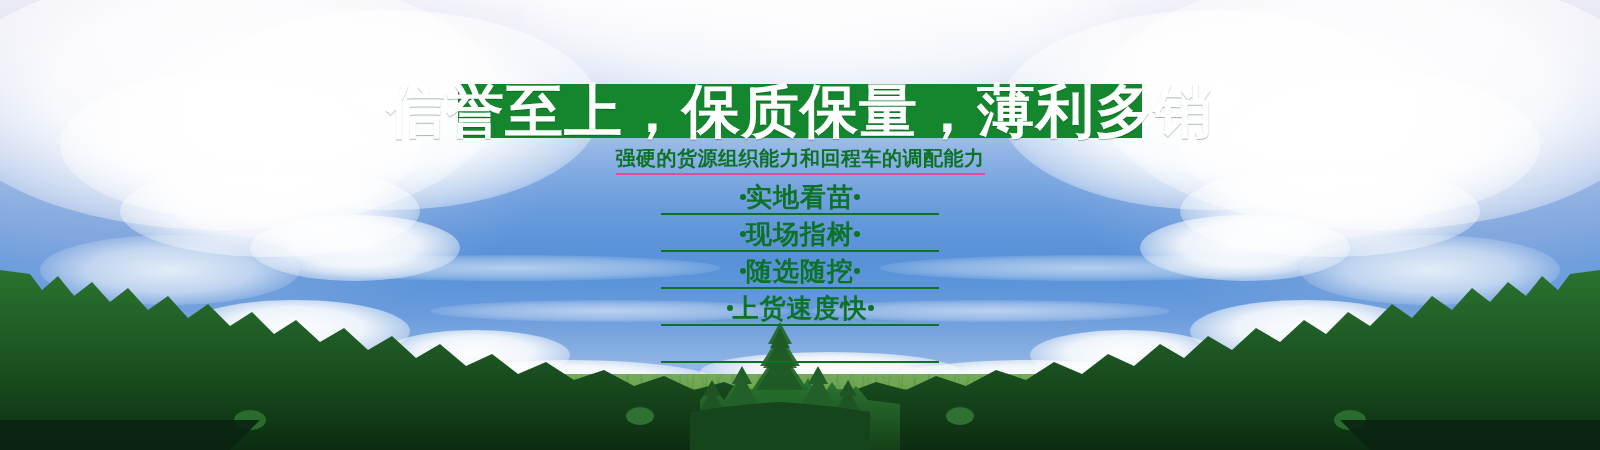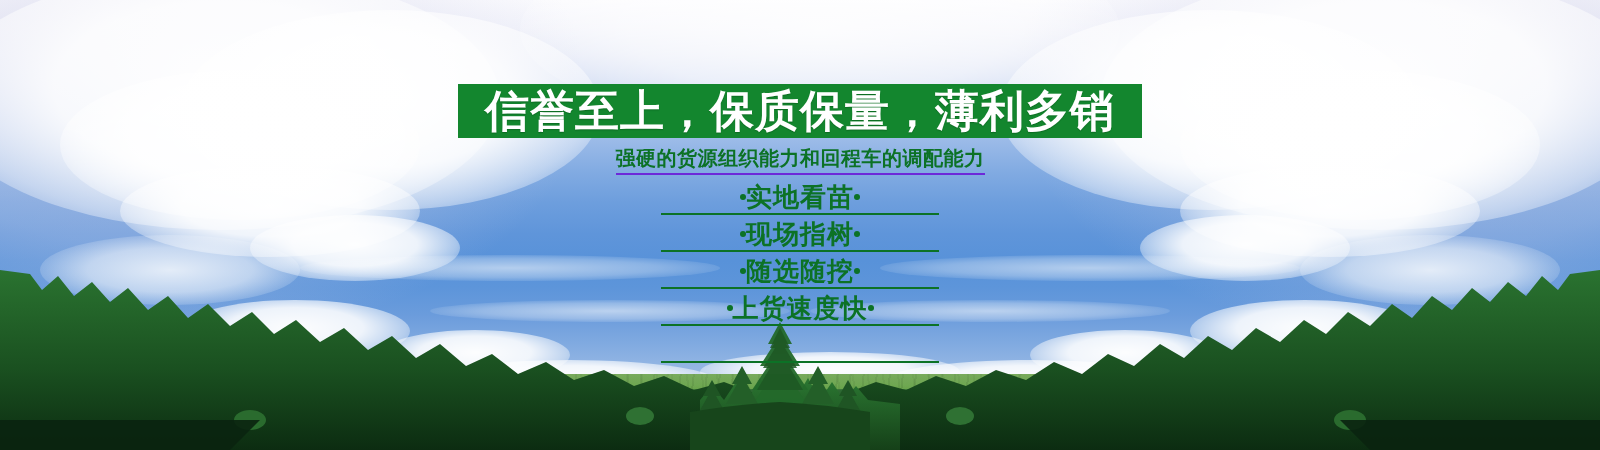--- a/index.html
+++ b/index.html
@@ -190,21 +190,21 @@
     position: absolute;
     left: 458px; top: 84px;
     width: 684px; height: 54px;
     background: #13862e;
     display: flex;
     align-items: center;
     justify-content: center;
   }
   .title-bar .title-text {
     color: #ffffff;
-    font-size: 44px;
+    font-size: 58px;
     font-weight: bold;
     letter-spacing: 1px;
     line-height: 1;
     white-space: nowrap;
     text-shadow: 0 1px 1px rgba(0,60,15,0.35);
   }
 
   .subtitle {
     position: absolute;
     left: 0; top: 146px;
@@ -212,21 +212,21 @@
     text-align: center;
   }
   .subtitle .sub-text {
     display: inline-block;
     color: #0c7226;
     font-size: 20px;
     font-weight: bold;
     letter-spacing: 0.5px;
     line-height: 1.2;
     padding-bottom: 3px;
-    border-bottom: 2px solid #6d28d9;
+    border-bottom: 2px solid #ec4899;
     white-space: nowrap;
   }
 
   .feature-list {
     position: absolute;
     left: 0; top: 178px;
     width: 1600px;
   }
   .feature-row {
     position: relative;

